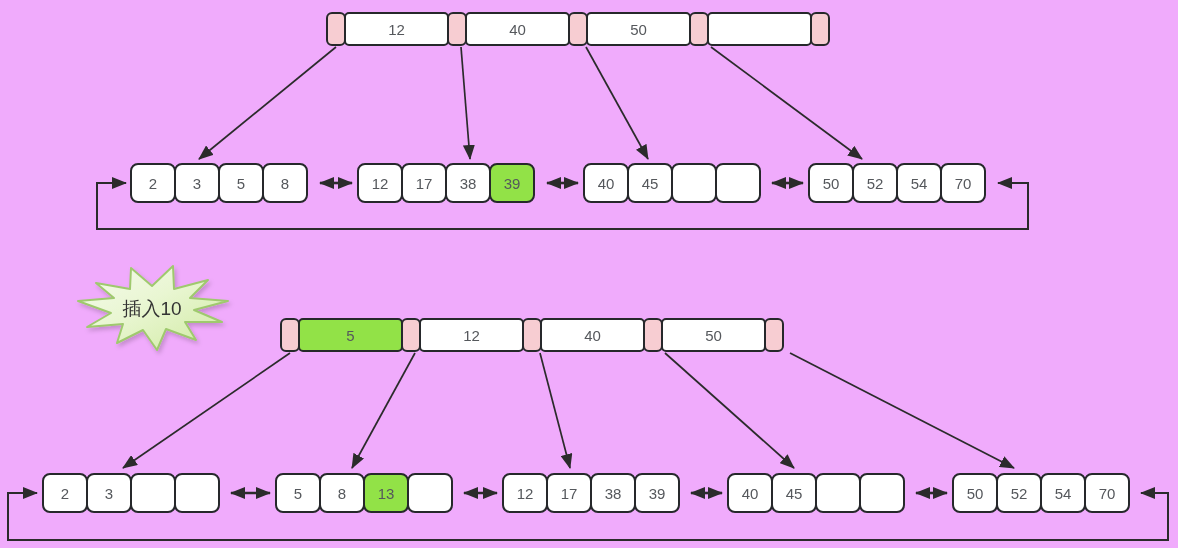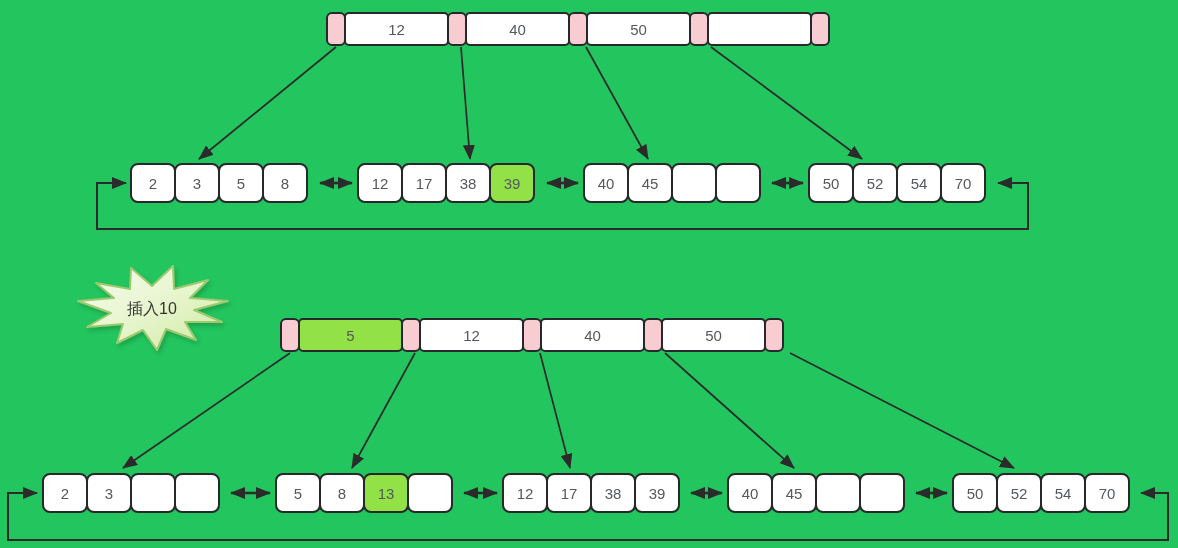--- a/index.html
+++ b/index.html
@@ -3,21 +3,21 @@
 <meta charset="utf-8">
 <style>
   html,body{margin:0;padding:0;}
   body{
     font-family:"Liberation Sans", sans-serif;
     background:#f7f7f7;
   }
   .canvas{
     position:relative;
     width:1178px;height:548px;
-    background:#22c55e;
+    background:#f0abfc;
     overflow:hidden;
   }
   svg.overlay{
     position:absolute;left:0;top:0;width:1178px;height:548px;
     pointer-events:none;
   }
   
   .inode{
     position:absolute;
     display:flex;
@@ -63,21 +63,21 @@
   .lcell:first-child{margin-left:0;}
   .green{background:var(--green,#92e247) !important;}
   
   .burst{
     position:absolute;left:66px;top:258px;width:172px;height:100px;
   }
   .burst svg{position:absolute;left:0;top:0;}
   .burst .label{
     position:absolute;left:0;top:0;width:100%;height:100%;
     display:flex;align-items:center;justify-content:center;
-    font-size:16px;color:#333;
+    font-size:19px;color:#333;
     padding-top:2px;box-sizing:border-box;
   }
 </style>
 </head>
 <body>
 
 <div class="canvas">
 
   <svg class="overlay" viewBox="0 0 1178 548" xmlns="http://www.w3.org/2000/svg">
     <defs>

